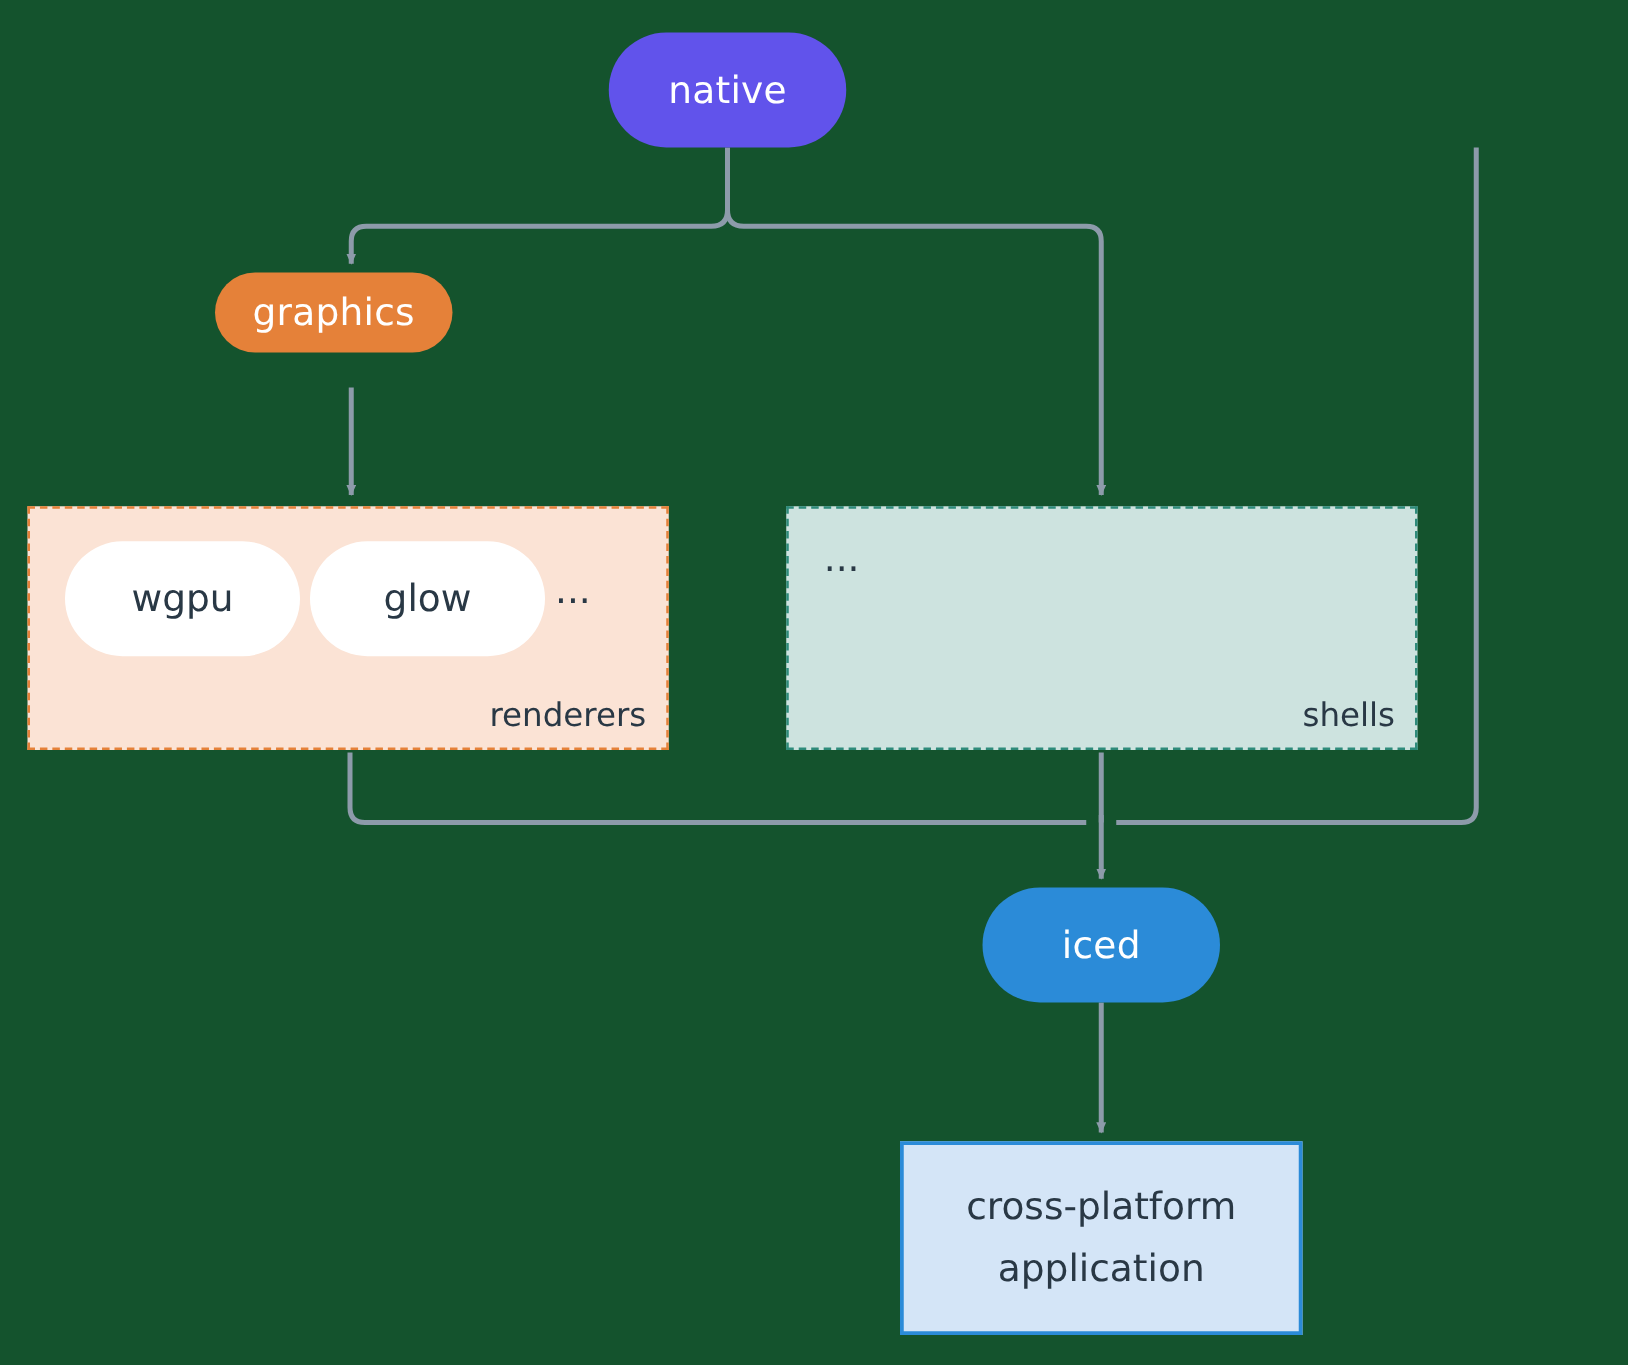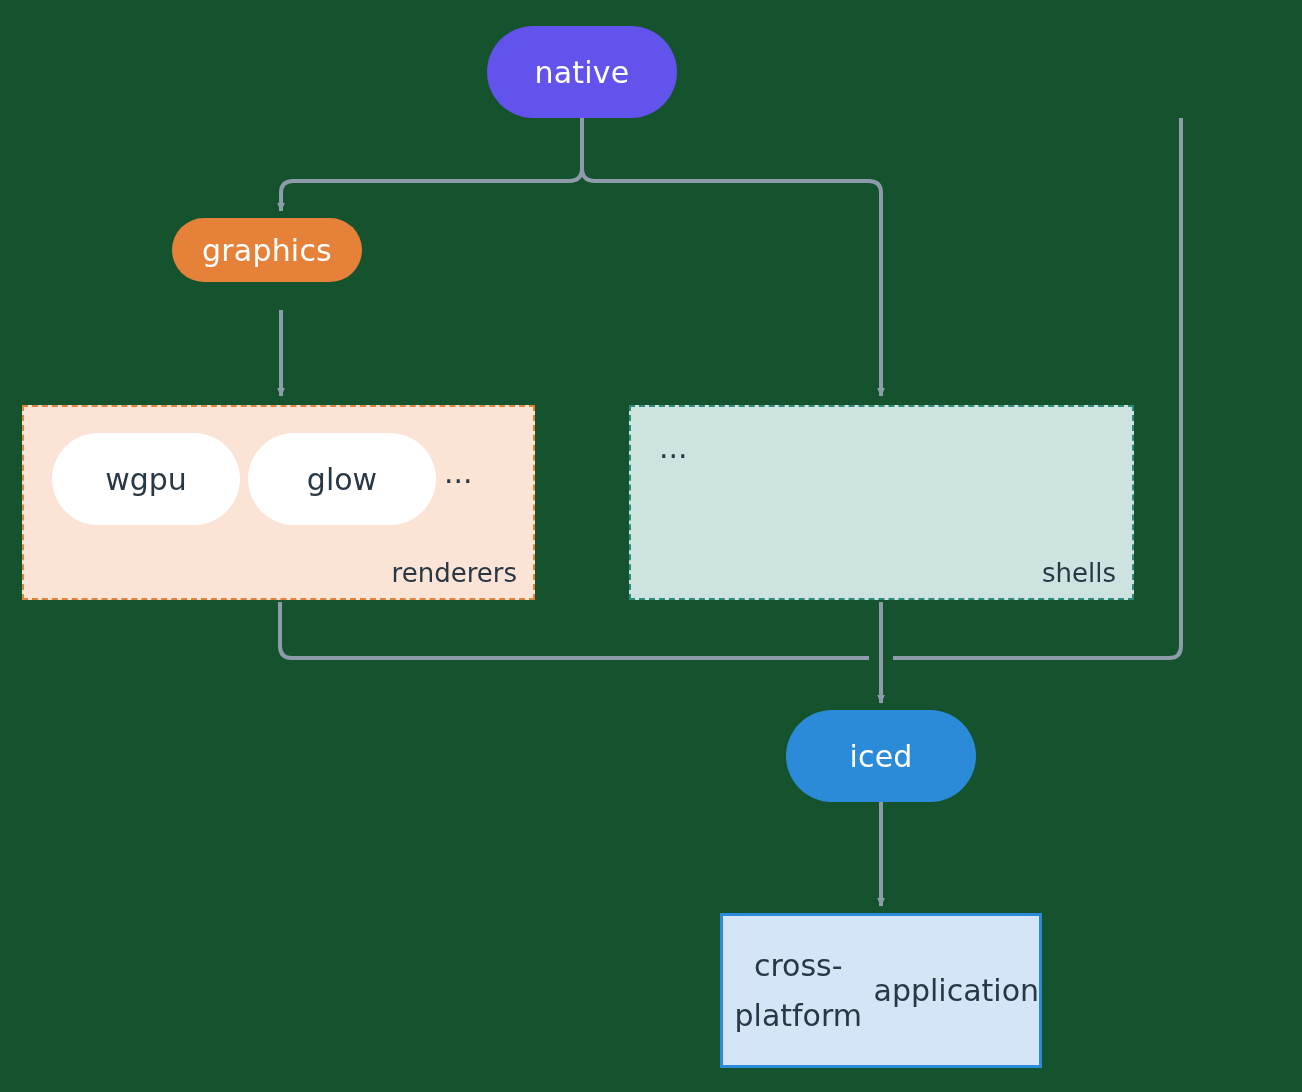--- a/index.html
+++ b/index.html
@@ -102,21 +102,21 @@
   }
 
   
   .rect-app {
     left: 720px; top: 913px; width: 322px; height: 155px;
     background: #D4E5F7;
     border: 3px solid #2B8BD8;
     color: #293845;
     font-size: 30px;
     line-height: 1.65;
-    flex-direction: row;
+    flex-direction: column;
   }
   .rect-app .line { display: block; }
 </style>
 </head>
 <body>
 
 <div id="diagram-root">
 
   <svg id="edge-layer" viewBox="0 0 1302 1092" width="1302" height="1092">
     <defs>

